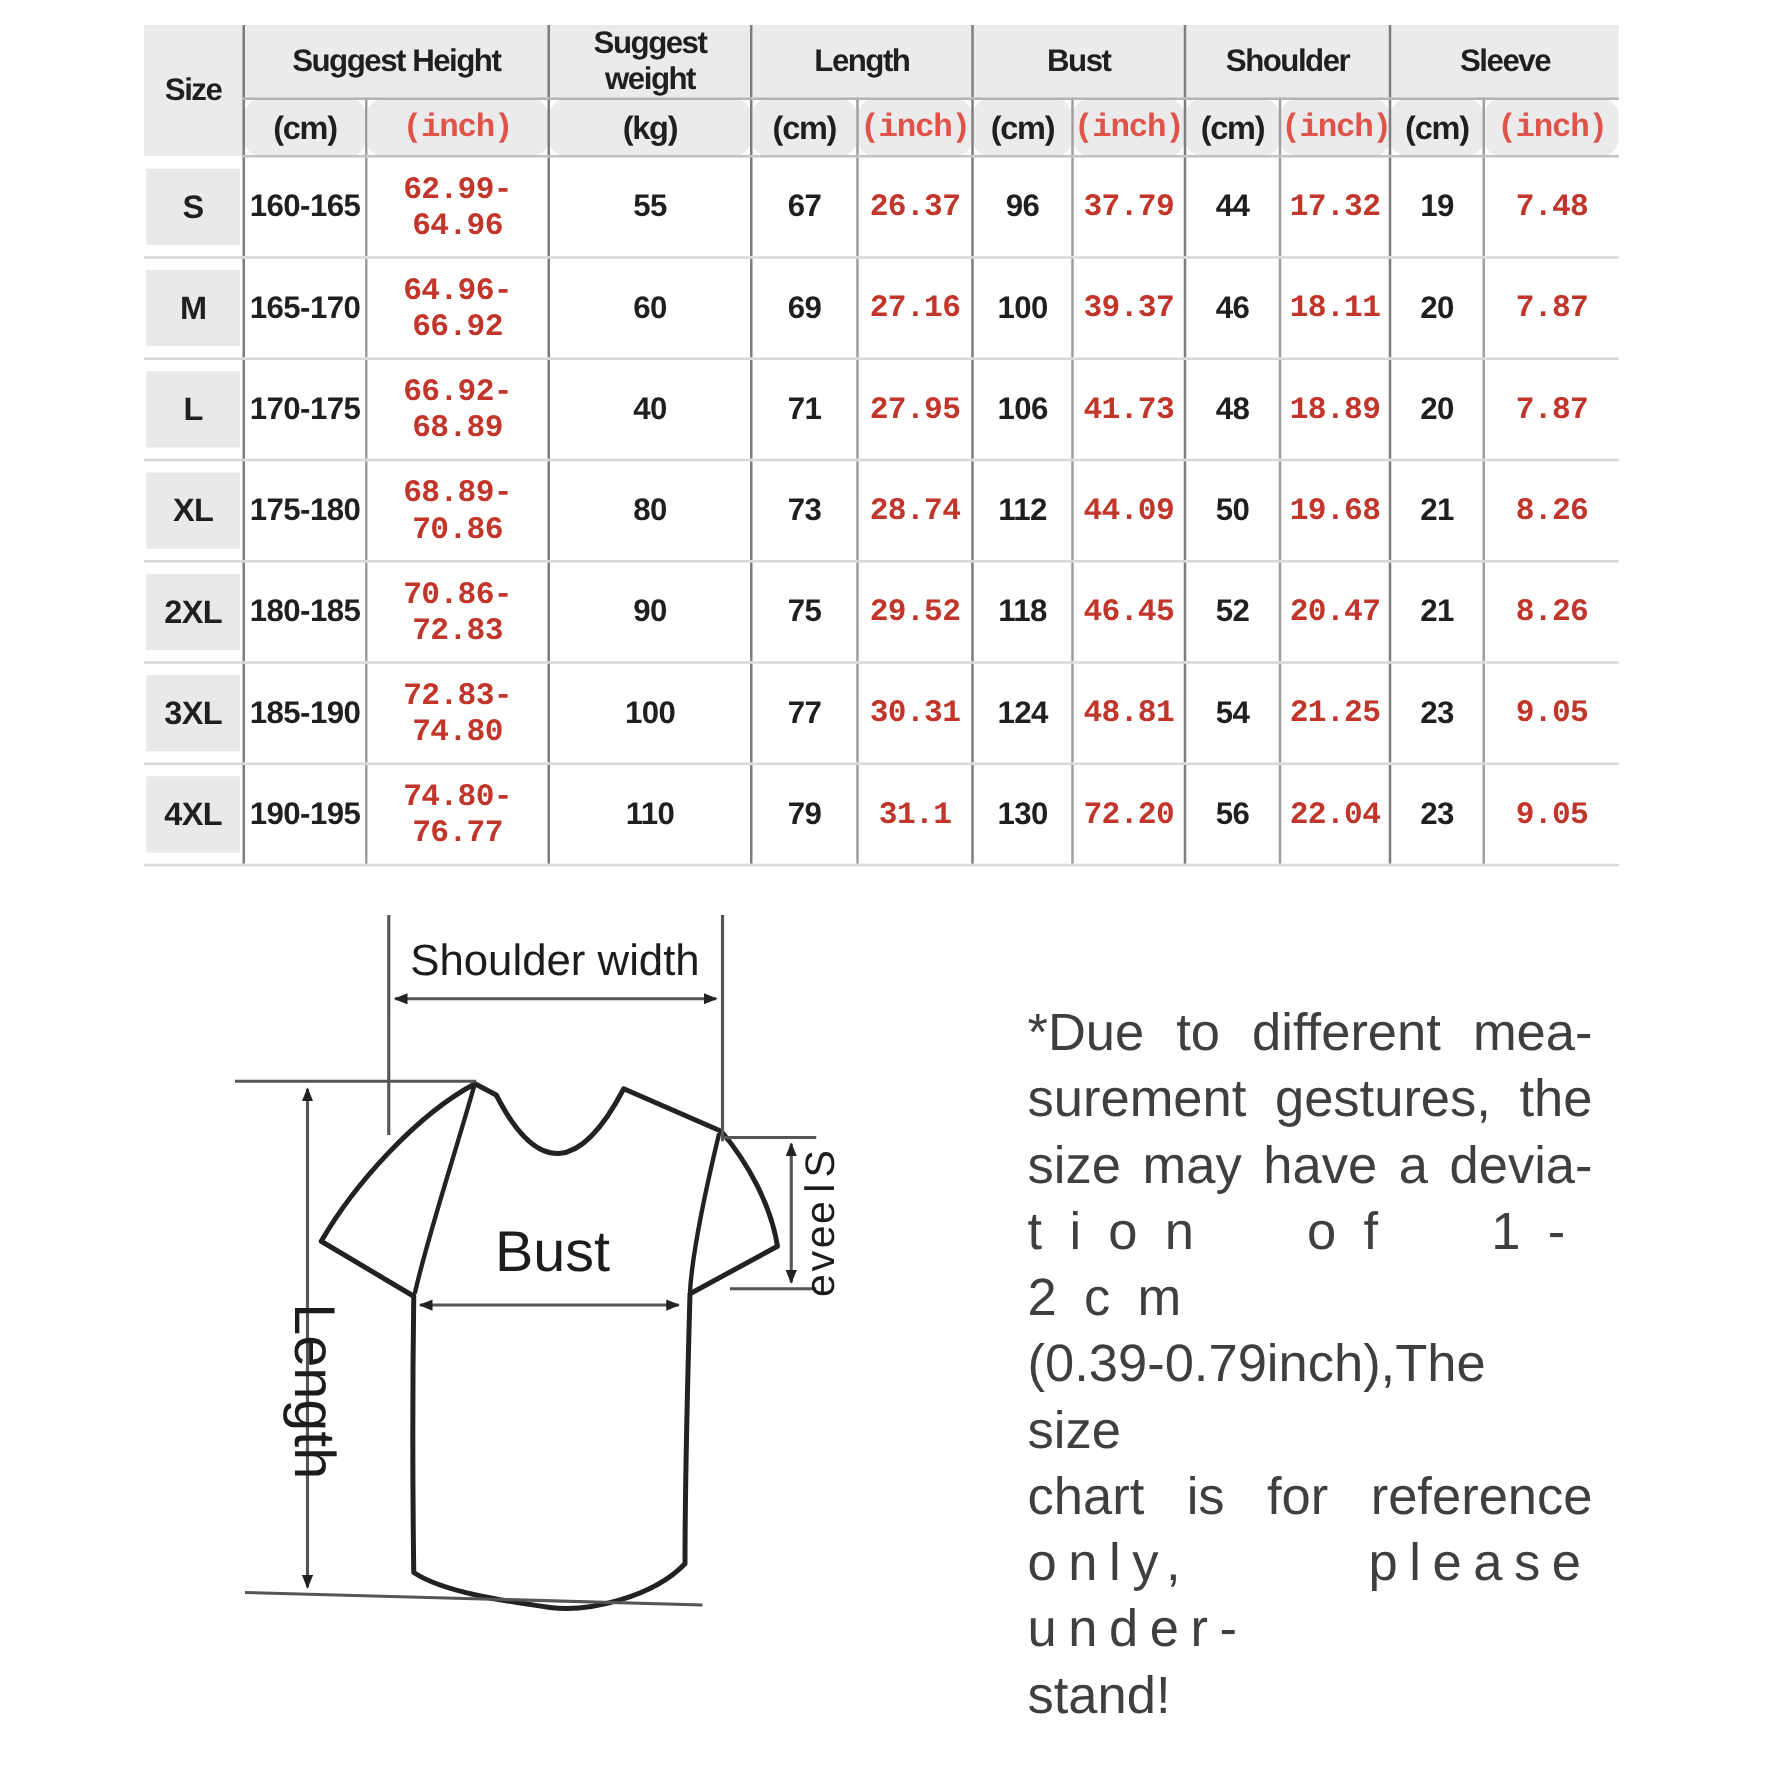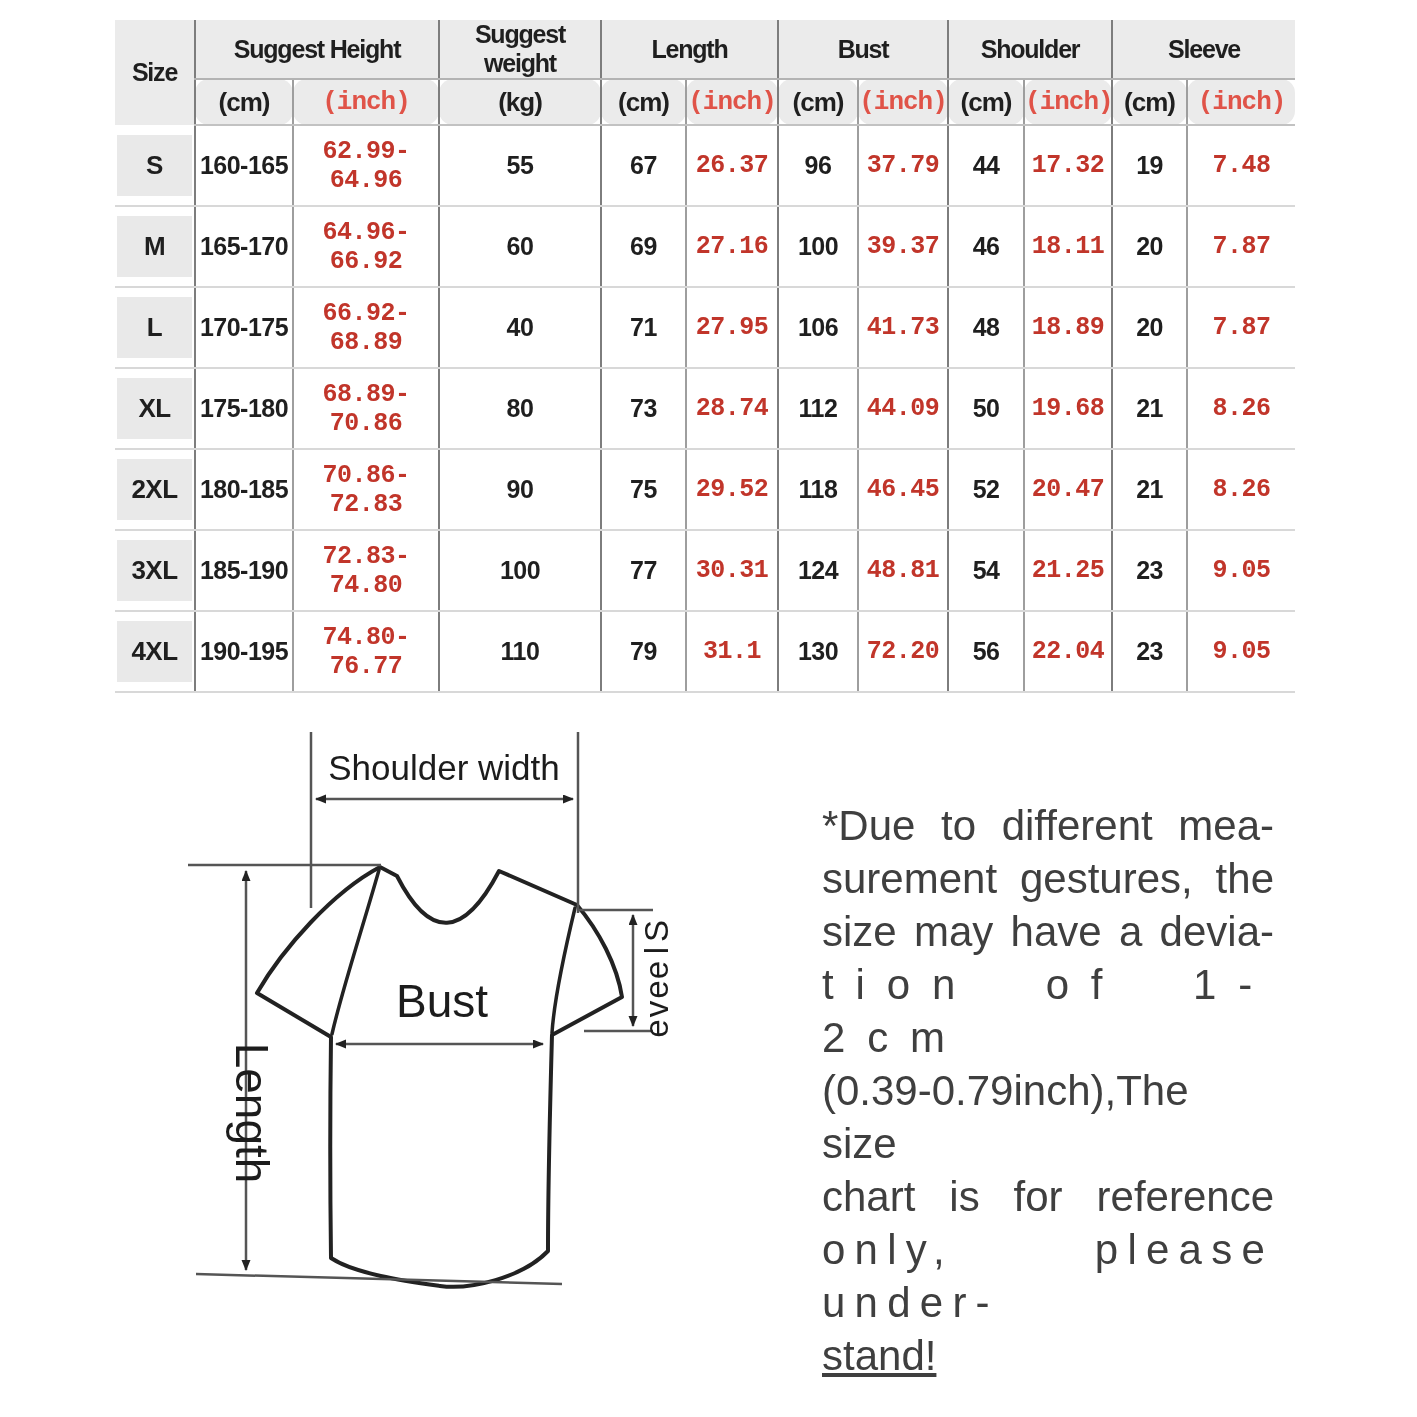--- a/index.html
+++ b/index.html
@@ -35,21 +35,21 @@
   .diagram{position:absolute;left:150px;top:718px;width:640px;height:640px;}
   .shirt{fill:none;stroke:#222;stroke-width:4;stroke-linejoin:round;stroke-linecap:round;}
   .seam{fill:none;stroke:#222;stroke-width:3.5;stroke-linecap:round;}
   .dim{stroke:#555;stroke-width:2.5;fill:none;}
   .dg-label{fill:#1c1c1c;font-family:"Liberation Sans","DejaVu Sans",sans-serif;}
 
   
   .disclaimer{position:absolute;left:800px;top:799px;width:452px;
               font-size:42px;line-height:53px;color:#3f3f3f;margin-left:22px;}
   .disc-line{text-align:justify;text-align-last:justify;}
-  .disc-line.last{text-align:right;text-align-last:left;text-decoration:underline;}
+  .disc-line.last{text-align:right;text-align-last:left;}
   .spread-wide{letter-spacing:0.52em;}
   .spread-mid{letter-spacing:0.22em;}
 </style>
 </head>
 <body>
 
 <div class="canvas">
 
   <table class="size-table">
     <colgroup>

